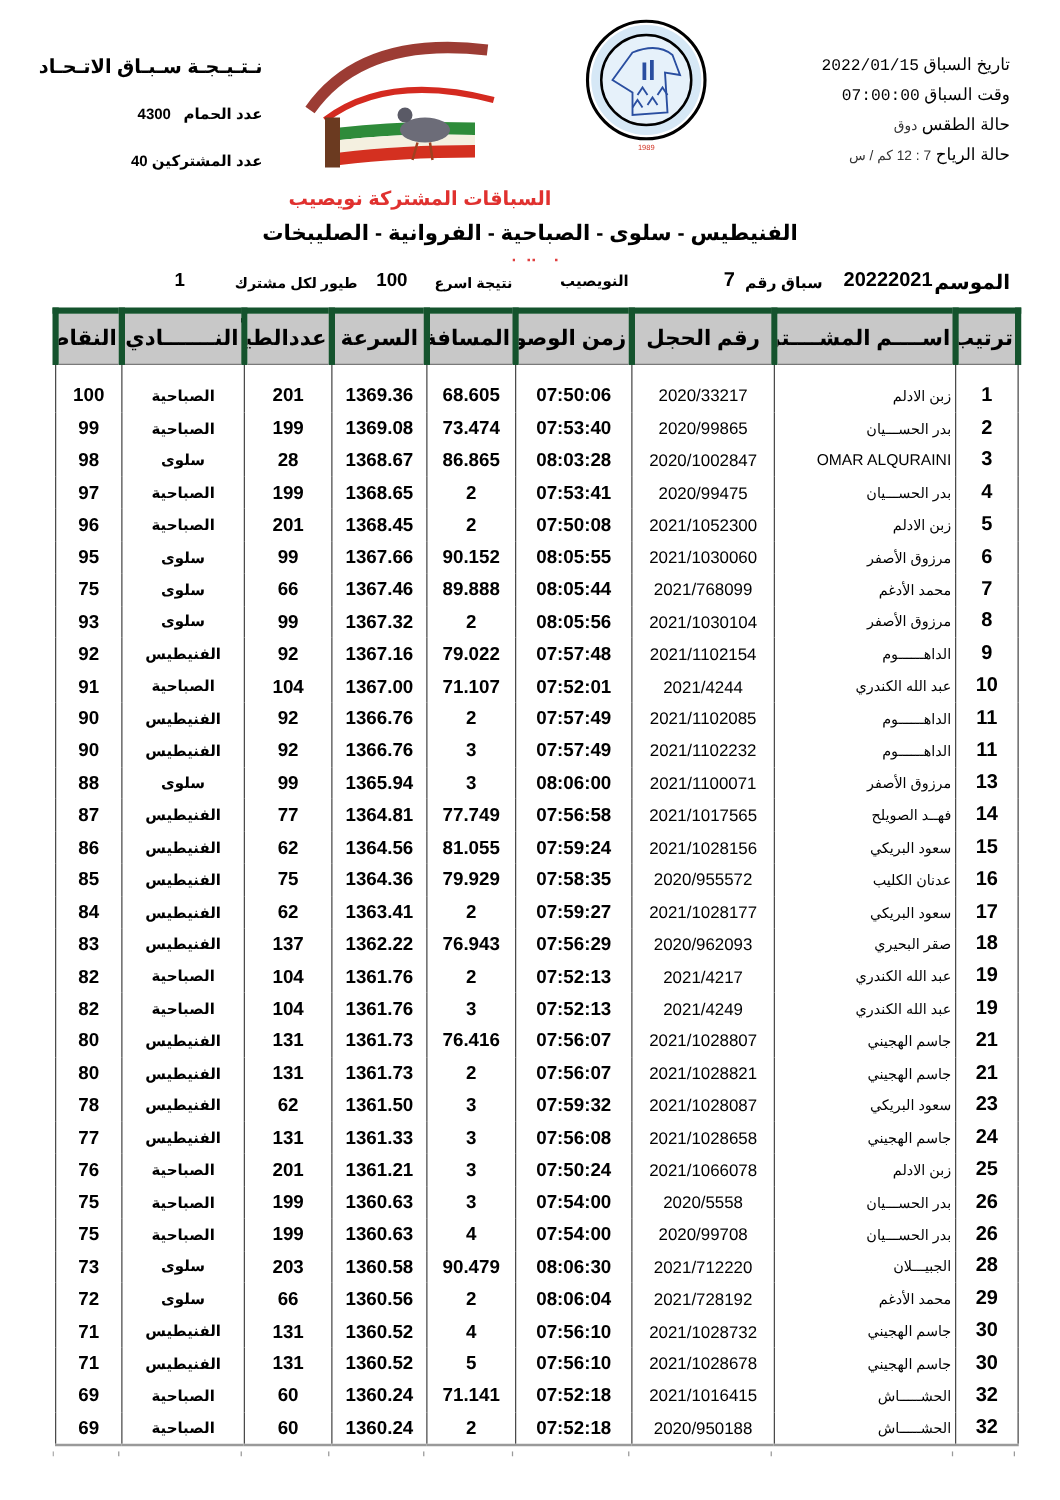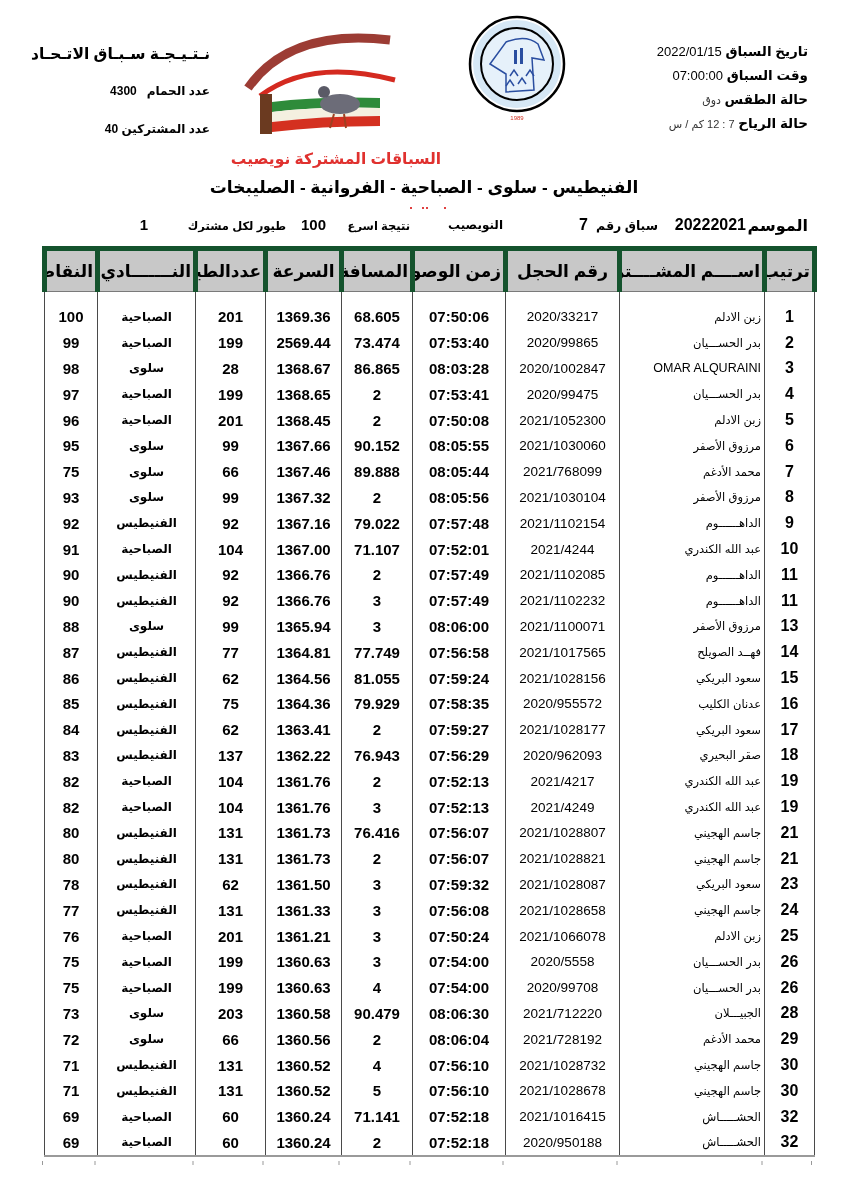--- a/index.html
+++ b/index.html
@@ -3,22 +3,22 @@
 <meta charset="utf-8">
 <style>
   html, body { margin:0; padding:0; background:#ffffff; }
   body { width:848px; height:1200px; position:relative; overflow:hidden;
          font-family:"Liberation Sans", "DejaVu Sans", sans-serif; color:#000; }
   .abs { position:absolute; }
 
   
   .info-right { right:40px; top:40px; width:200px; direction:rtl; text-align:right; }
   .info-line { height:24px; line-height:24px; font-size:13px; white-space:nowrap; }
-  .info-line b { font-weight:bold; font-size:13.5px; }
-  .info-line .val { font-size:13px; }
+  .info-line b { font-weight:normal; font-size:13.5px; }
+  .info-line .val { font-size:13px;font-family:Liberation Mono, monospace; }
   .info-line .small { font-size:11px; color:#333; }
 
   
   .info-left { left:20px; top:40px; width:190px; direction:rtl; text-align:right; }
   .title-left { font-size:15.5px; font-weight:bold; letter-spacing:0.5px; height:28px; line-height:28px; }
   .count-line { font-size:12px; font-weight:bold; height:46px; line-height:46px; }
 
   
   .logo1 { left:230px; top:18px; width:180px; height:120px; }
   .logo2 { left:466px; top:14px; width:102px; height:110px; }
@@ -175,21 +175,21 @@
         <td class="c-birds">201</td>
         <td class="c-club">الصباحية</td>
         <td class="c-pts">100</td>
       </tr>
       <tr>
         <td class="c-rank">2</td>
         <td class="c-name">بدر الحســـيان</td>
         <td class="c-ring">2020/99865</td>
         <td class="c-arr">07:53:40</td>
         <td class="c-dist">73.474</td>
-        <td class="c-speed">2569.44</td>
+        <td class="c-speed">1369.08</td>
         <td class="c-birds">199</td>
         <td class="c-club">الصباحية</td>
         <td class="c-pts">99</td>
       </tr>
       <tr>
         <td class="c-rank">3</td>
         <td class="c-name latin">OMAR ALQURAINI</td>
         <td class="c-ring">2020/1002847</td>
         <td class="c-arr">08:03:28</td>
         <td class="c-dist">86.865</td>

